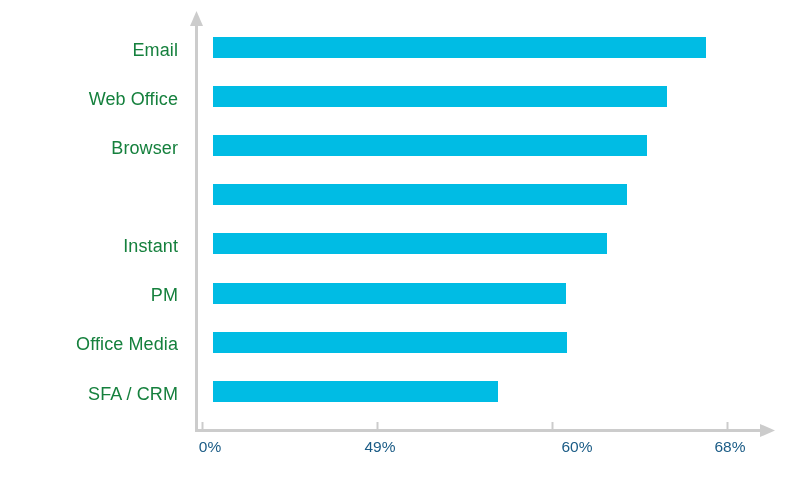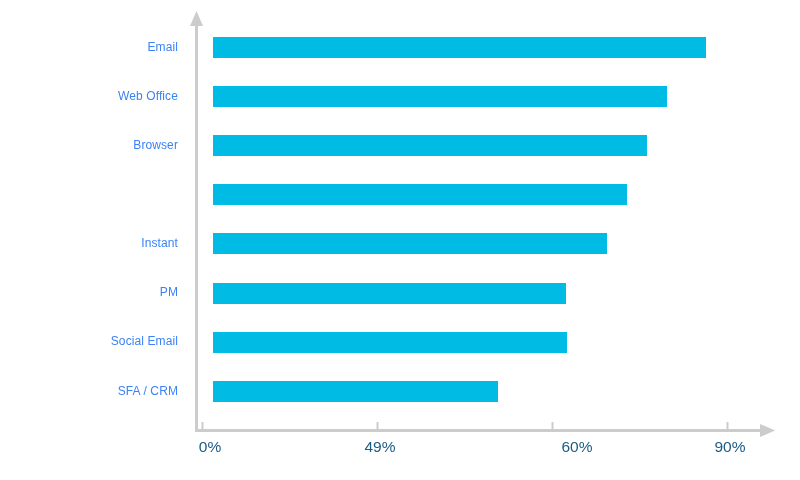--- a/index.html
+++ b/index.html
@@ -23,22 +23,22 @@
     position: absolute;
     left: 0;
     top: 0;
     width: 800px;
     height: 480px;
   }
   .cat-label {
     position: absolute;
     right: 622px;            
     text-align: right;
-    color: #3b82f6;
-    font-size: 12px;
+    color: #15803d;
+    font-size: 18px;
     font-family: "Liberation Sans", sans-serif;
     letter-spacing: 0.1px;
     white-space: nowrap;
     line-height: 1;
   }
   .bar {
     position: absolute;
     background: #00bce4;
     height: 21px;
   }
@@ -70,30 +70,30 @@
     <line x1="377.5" y1="422" x2="377.5" y2="431" stroke="#cccccc" stroke-width="2"></line>
     <line x1="552.5" y1="422" x2="552.5" y2="431" stroke="#cccccc" stroke-width="2"></line>
     <line x1="727.5" y1="422" x2="727.5" y2="431" stroke="#cccccc" stroke-width="2"></line>
   </svg>
 
   <div class="cat-label" style="top:41px;">Email</div>
   <div class="cat-label" style="top:90px;">Web Office</div>
   <div class="cat-label" style="top:139px;">Browser</div>
   <div class="cat-label" style="top:237px;">Instant</div>
   <div class="cat-label" style="top:286px;">PM</div>
-  <div class="cat-label" style="top:335px;">Social Email</div>
+  <div class="cat-label" style="top:335px;">Office Media</div>
   <div class="cat-label" style="top:385px;">SFA / CRM</div>
 
   <div class="bar" style="left:213px; top:37px;  width:493px;"></div>
   <div class="bar" style="left:213px; top:86px;  width:454px;"></div>
   <div class="bar" style="left:213px; top:135px; width:434px;"></div>
   <div class="bar" style="left:213px; top:184px; width:414px;"></div>
   <div class="bar" style="left:213px; top:233px; width:394px;"></div>
   <div class="bar" style="left:213px; top:283px; width:353px;"></div>
   <div class="bar" style="left:213px; top:332px; width:354px;"></div>
   <div class="bar" style="left:213px; top:381px; width:285px;"></div>
 
   <div class="tick-label" style="left:210px;">0%</div>
   <div class="tick-label" style="left:380px;">49%</div>
   <div class="tick-label" style="left:577px;">60%</div>
-  <div class="tick-label" style="left:730px;">90%</div>
+  <div class="tick-label" style="left:730px;">68%</div>
 
 </div>
 
 </body></html>

